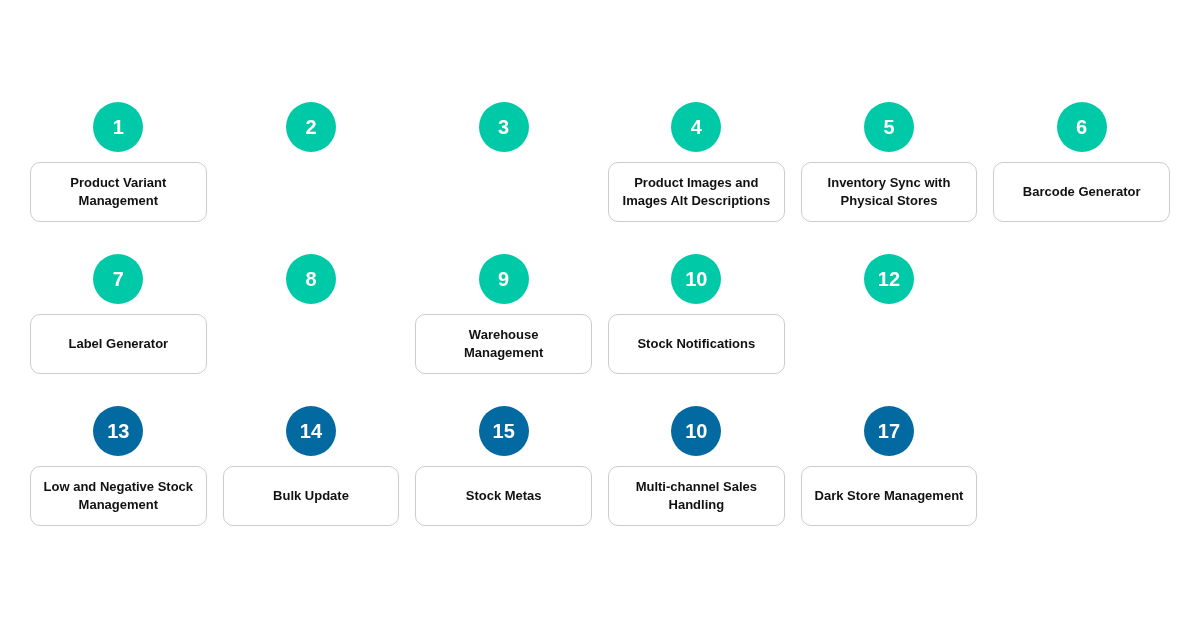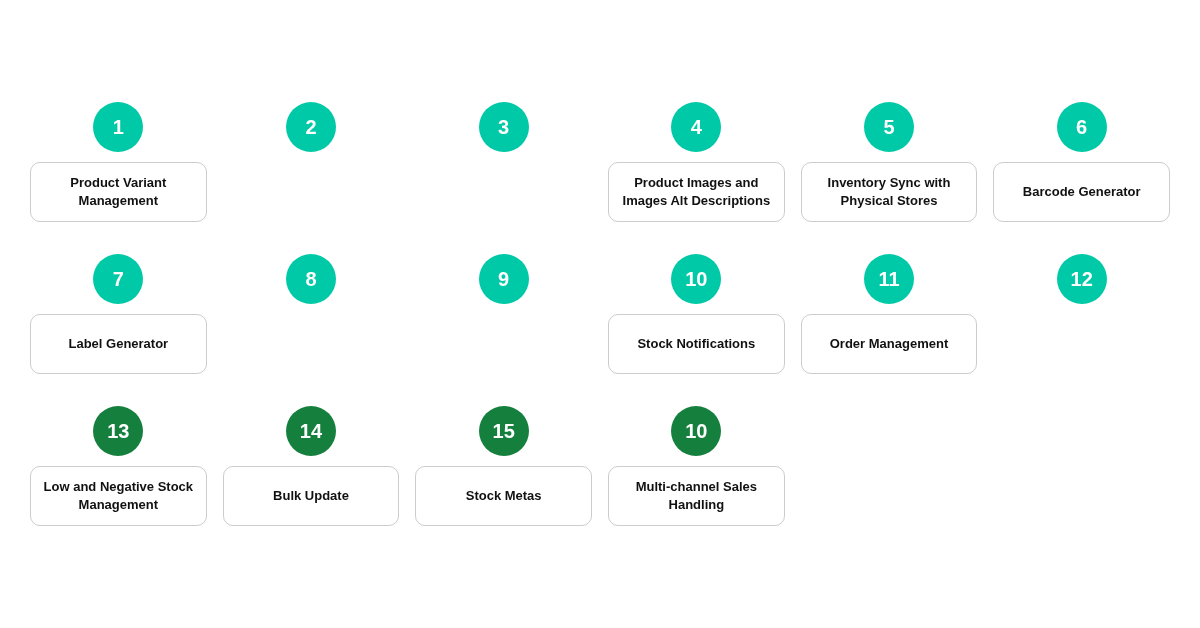--- a/index.html
+++ b/index.html
@@ -38,21 +38,21 @@
       justify-content: center;
       font-size: 20px;
       font-weight: 700;
       color: #ffffff;
       flex-shrink: 0;
     }
     .badge-teal {
       background: #00C9A7;
     }
     .badge-indigo {
-      background: #15803d;
+      background: #0369a1;
     }
     .label-box {
       border: 1.5px solid #cccccc;
       border-radius: 10px;
       padding: 10px 12px;
       text-align: center;
       font-size: 13px;
       font-weight: 600;
       color: #111111;
       line-height: 1.4;
@@ -94,28 +94,25 @@
     <div class="row">
       <div class="card">
         <div class="badge badge-teal">7</div>
         <div class="label-box">Label Generator</div>
       </div>
       <div class="card">
         <div class="badge badge-teal">8</div>
       </div>
       <div class="card">
         <div class="badge badge-teal">9</div>
+        <div class="label-box">Warehouse Management</div>
       </div>
       <div class="card">
         <div class="badge badge-teal">10</div>
         <div class="label-box">Stock Notifications</div>
-      </div>
-      <div class="card">
-        <div class="badge badge-teal">11</div>
-        <div class="label-box">Order Management</div>
       </div>
       <div class="card">
         <div class="badge badge-teal">12</div>
       </div>
     </div>
     <div class="row">
       <div class="card">
         <div class="badge badge-indigo">13</div>
         <div class="label-box">Low and Negative Stock Management</div>
       </div>
@@ -124,14 +121,18 @@
         <div class="label-box">Bulk Update</div>
       </div>
       <div class="card">
         <div class="badge badge-indigo">15</div>
         <div class="label-box">Stock Metas</div>
       </div>
       <div class="card">
         <div class="badge badge-indigo">10</div>
         <div class="label-box">Multi-channel Sales Handling</div>
       </div>
+      <div class="card">
+        <div class="badge badge-indigo">17</div>
+        <div class="label-box">Dark Store Management</div>
+      </div>
     </div>
   </div>
 
 </body></html>

